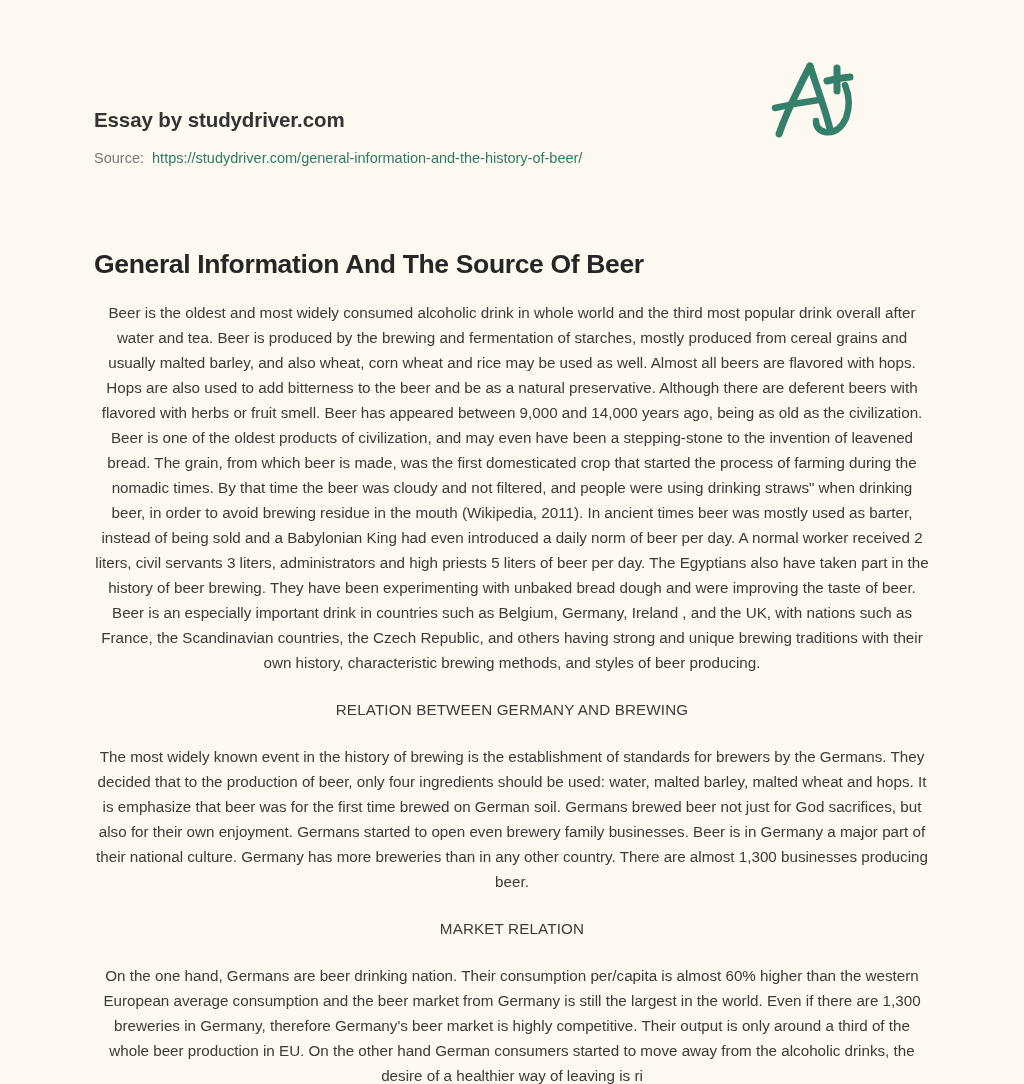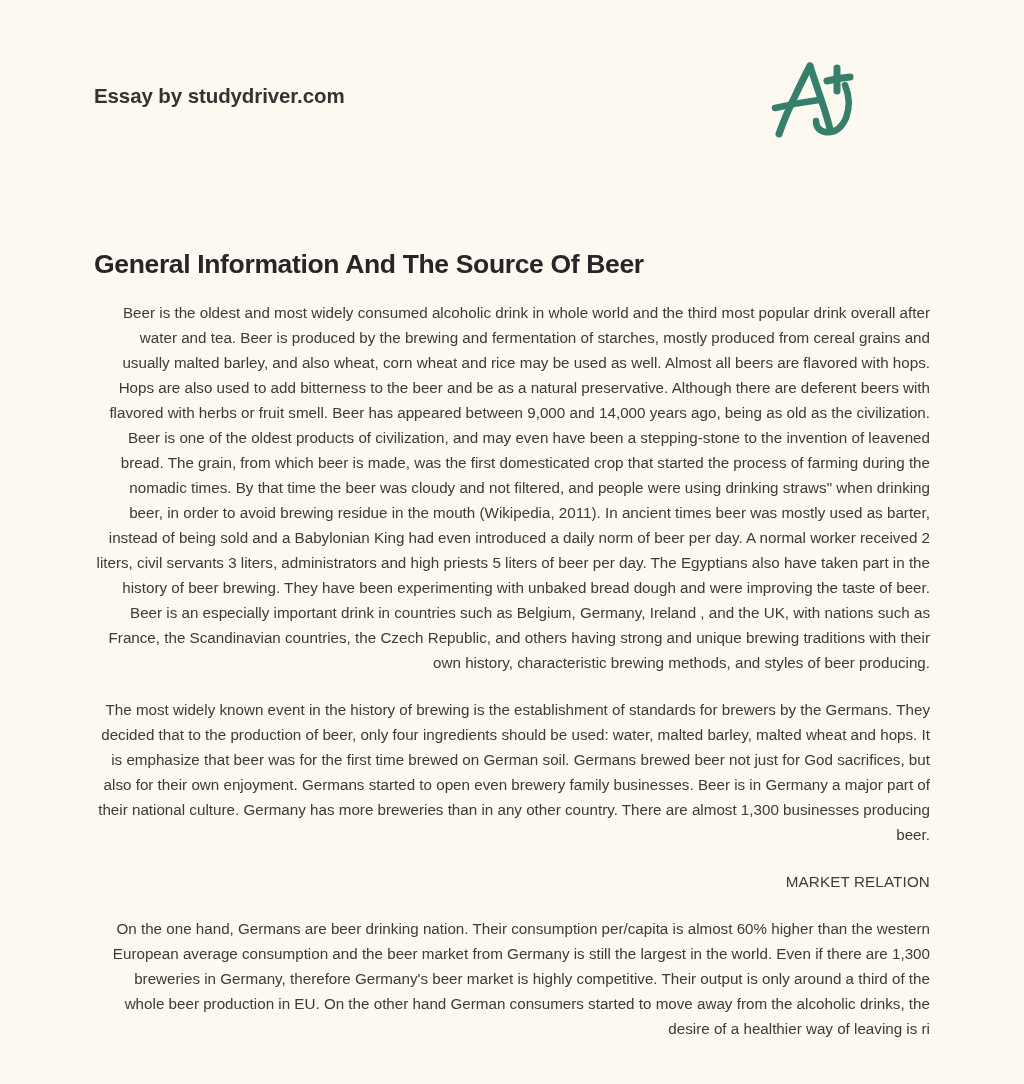--- a/index.html
+++ b/index.html
@@ -22,21 +22,21 @@
     width: 1024px;
     height: 1084px;
     box-sizing: border-box;
     padding: 0 94px;
     overflow: hidden;
   }
 
   
   .doc-header {
     position: relative;
-    padding-top: 84px;
+    padding-top: 108px;
     height: 124px;
     box-sizing: border-box;
   }
 
   .essay-by {
     font-size: 20.5px;
     font-weight: bold;
     color: #333333;
     letter-spacing: -0.1px;
     line-height: 1.2;
@@ -86,41 +86,45 @@
   .doc-body {
     padding-top: 19px;
     font-size: 15.2px;
     line-height: 25.0px;
     color: #3D3A38;
     max-width: 838px;
   }
 
   .doc-body p {
     margin: 0 0 22px 0;
-    text-align: right;
+    text-align: center;
   }
 
   .doc-body p.section-heading {
     margin: 0 0 22px 0;
     letter-spacing: 0.15px;
   }
 
   .doc-body p:last-child {
     margin-bottom: 0;
   }
 </style>
 </head>
 <body>
 
 <div class="page">
 
   <div class="doc-header">
 
     <div class="essay-by">Essay by studydriver.com</div>
 
+    <div class="source-line">
+      <span class="source-label">Source:</span>
+      <span>&nbsp;</span><a class="source-url" href="#">https://studydriver.com/general-information-and-the-history-of-beer/</a>
+    </div>
 
     <div class="brand-logo">
       <svg viewBox="0 0 96 86" xmlns="http://www.w3.org/2000/svg" aria-hidden="true">
         <g fill="none" stroke="#34806A" stroke-linecap="round" stroke-linejoin="round">
 
           <path d="M13 78 Q20 58 31 36 Q38 21 44 10" stroke-width="7"></path>
 
           <path d="M44 10 Q50 28 56 46 Q61 61 64 73" stroke-width="7"></path>
 
           <path d="M9 52 Q30 47 53 44" stroke-width="6.5"></path>
@@ -135,20 +139,21 @@
     </div>
 
   </div>
 
   <h1 class="doc-title">General Information And The Source Of Beer</h1>
 
   <div class="doc-body">
 
     <p>Beer is the oldest and most widely consumed alcoholic drink in whole world and the third most popular drink overall after water and tea. Beer is produced by the brewing and fermentation of starches, mostly produced from cereal grains and usually malted barley, and also wheat, corn wheat and rice may be used as well. Almost all beers are flavored with hops. Hops are also used to add bitterness to the beer and be as a natural preservative. Although there are deferent beers with flavored with herbs or fruit smell. Beer has appeared between 9,000 and 14,000 years ago, being as old as the civilization. Beer is one of the oldest products of civilization, and may even have been a stepping-stone to the invention of leavened bread. The grain, from which beer is made, was the first domesticated crop that started the process of farming during the nomadic times. By that time the beer was cloudy and not filtered, and people were using drinking straws" when drinking beer, in order to avoid brewing residue in the mouth (Wikipedia, 2011). In ancient times beer was mostly used as barter, instead of being sold and a Babylonian King had even introduced a daily norm of beer per day. A normal worker received 2 liters, civil servants 3 liters, administrators and high priests 5 liters of beer per day. The Egyptians also have taken part in the history of beer brewing. They have been experimenting with unbaked bread dough and were improving the taste of beer. Beer is an especially important drink in countries such as Belgium, Germany, Ireland , and the UK, with nations such as France, the Scandinavian countries, the Czech Republic, and others having strong and unique brewing traditions with their own history, characteristic brewing methods, and styles of beer producing.</p>
 
+    <p class="section-heading">RELATION BETWEEN GERMANY AND BREWING</p>
 
     <p>The most widely known event in the history of brewing is the establishment of standards for brewers by the Germans. They decided that to the production of beer, only four ingredients should be used: water, malted barley, malted wheat and hops. It is emphasize that beer was for the first time brewed on German soil. Germans brewed beer not just for God sacrifices, but also for their own enjoyment. Germans started to open even brewery family businesses. Beer is in Germany a major part of their national culture. Germany has more breweries than in any other country. There are almost 1,300 businesses producing beer.</p>
 
     <p class="section-heading">MARKET RELATION</p>
 
     <p>On the one hand, Germans are beer drinking nation. Their consumption per/capita is almost 60% higher than the western European average consumption and the beer market from Germany is still the largest in the world. Even if there are 1,300 breweries in Germany, therefore Germany's beer market is highly competitive. Their output is only around a third of the whole beer production in EU. On the other hand German consumers started to move away from the alcoholic drinks, the desire of a healthier way of leaving is ri</p>
 
   </div>
 
 </div>

